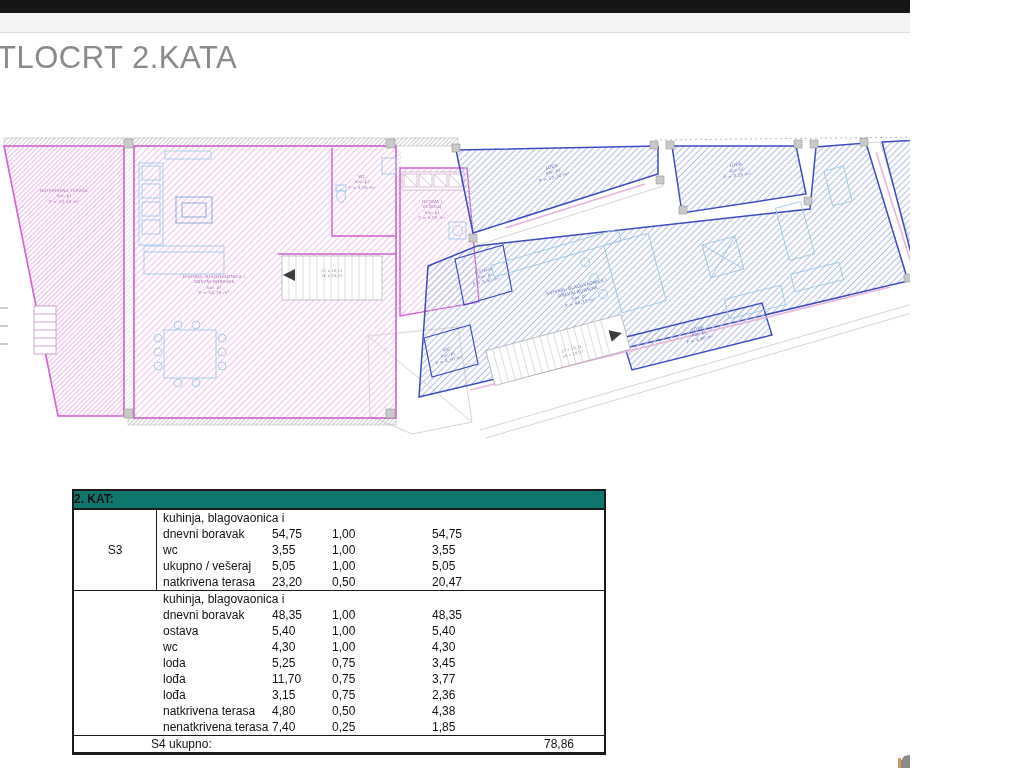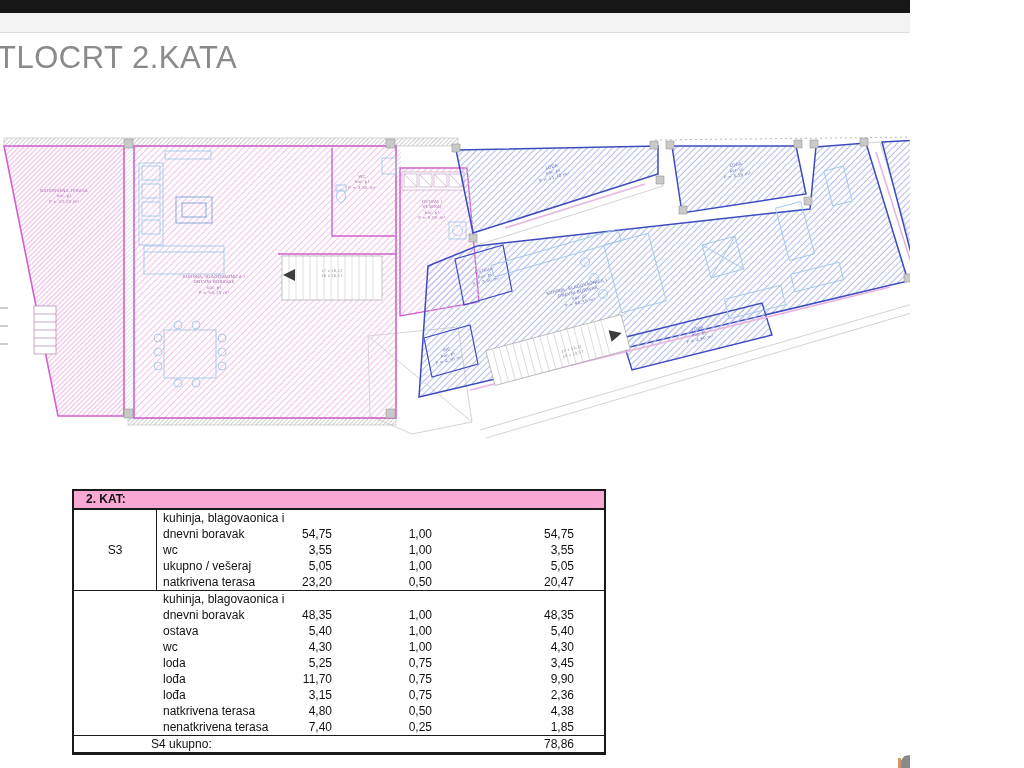--- a/index.html
+++ b/index.html
@@ -11,29 +11,29 @@
   .title{position:absolute;left:-3px;top:40px;font-size:31px;color:#8a8a8a;
          letter-spacing:.5px;white-space:nowrap;}
   .plan{position:absolute;left:0;top:130px;}
   .rl{text-anchor:middle;font-family:"DejaVu Sans",sans-serif;letter-spacing:.2px;}
   .rl.pink{fill:#ae72b4;}
   .rl.blue{fill:#6b76bb;}
   .rl.gray{fill:#8d8d8d;}
 
   .tbl{position:absolute;left:72px;top:489px;width:530px;background:#fff;
        border:2px solid #1a1a1a;font-size:12px;line-height:16px;color:#111;}
-  .t-head{height:17px;line-height:17px;background:#f9a8d4;border-bottom:2px solid #1a1a1a;
-          font-weight:bold;padding-left:12px;}
+  .t-head{height:17px;line-height:17px;background:#0f766e;border-bottom:2px solid #1a1a1a;
+          font-weight:bold;padding-left:0;}
   .t-sec{display:grid;grid-template-columns:83px 115px 60px 100px 142px 1fr;
          grid-auto-rows:16px;border-bottom:1px solid #1a1a1a;}
   .t-unit{grid-column:1;border-right:1px solid #1a1a1a;display:flex;
           align-items:center;justify-content:center;}
   .t-name{grid-column:2;padding-left:6px;white-space:nowrap;}
   .t-name.wide{grid-column:2/6;}
-  .num{text-align:right;white-space:nowrap;}
+  .num{white-space:nowrap;}
   .c3{grid-column:3}.c4{grid-column:4}.c5{grid-column:5}
   .t-total{display:flex;height:16px;line-height:16px;padding-left:77px;padding-right:30px;
            border-bottom:1px solid #1a1a1a;}
   .t-total .tv{margin-left:auto;}
 
   .corner-blob{position:absolute;left:901px;top:755px;width:55px;height:14px;background:#8a8a8a;
      clip-path:polygon(0 40%,6% 8%,16% 0,66% 0,100% 62%,100% 100%,0 100%);}
   .corner-accent{position:absolute;left:898px;top:758px;width:3px;height:10px;background:#cf9966;}
 </style>
 </head>
@@ -289,21 +289,21 @@
         <div class="num c3" style="grid-row:4">4,30</div>
         <div class="num c4" style="grid-row:4">1,00</div>
         <div class="num c5" style="grid-row:4">4,30</div>
         <div class="t-name" style="grid-row:5">loda</div>
         <div class="num c3" style="grid-row:5">5,25</div>
         <div class="num c4" style="grid-row:5">0,75</div>
         <div class="num c5" style="grid-row:5">3,45</div>
         <div class="t-name" style="grid-row:6">lođa</div>
         <div class="num c3" style="grid-row:6">11,70</div>
         <div class="num c4" style="grid-row:6">0,75</div>
-        <div class="num c5" style="grid-row:6">9,90</div>
+        <div class="num c5" style="grid-row:6">3,77</div>
         <div class="t-name" style="grid-row:7">lođa</div>
         <div class="num c3" style="grid-row:7">3,15</div>
         <div class="num c4" style="grid-row:7">0,75</div>
         <div class="num c5" style="grid-row:7">2,36</div>
         <div class="t-name" style="grid-row:8">natkrivena terasa</div>
         <div class="num c3" style="grid-row:8">4,80</div>
         <div class="num c4" style="grid-row:8">0,50</div>
         <div class="num c5" style="grid-row:8">4,38</div>
         <div class="t-name" style="grid-row:9">nenatkrivena terasa</div>
         <div class="num c3" style="grid-row:9">7,40</div>

